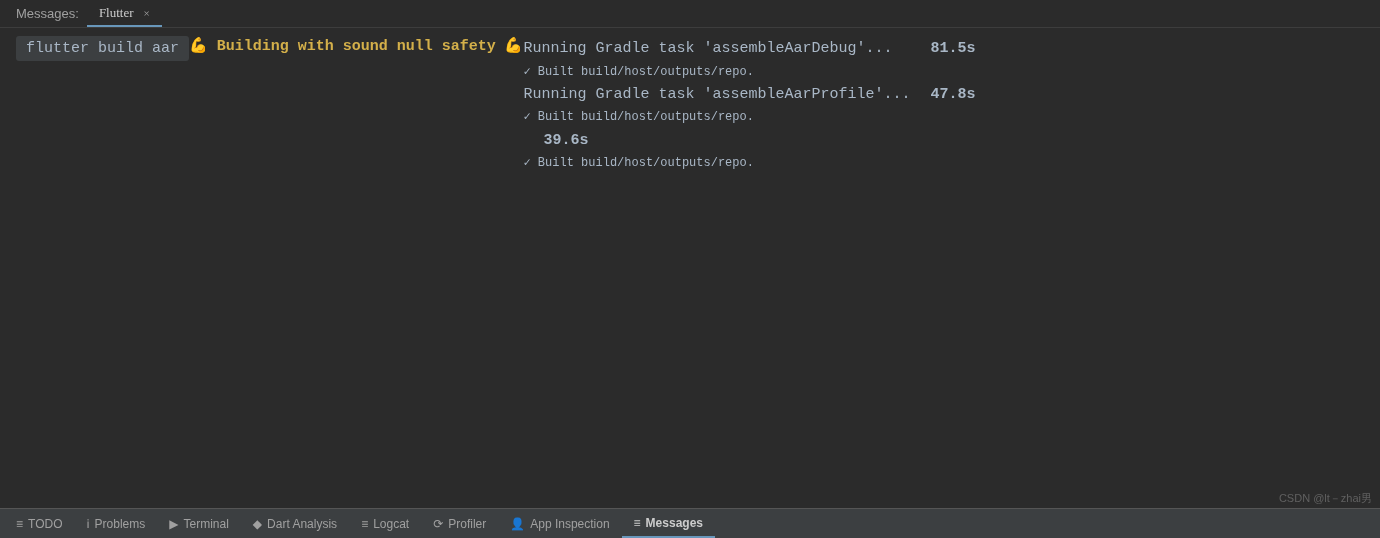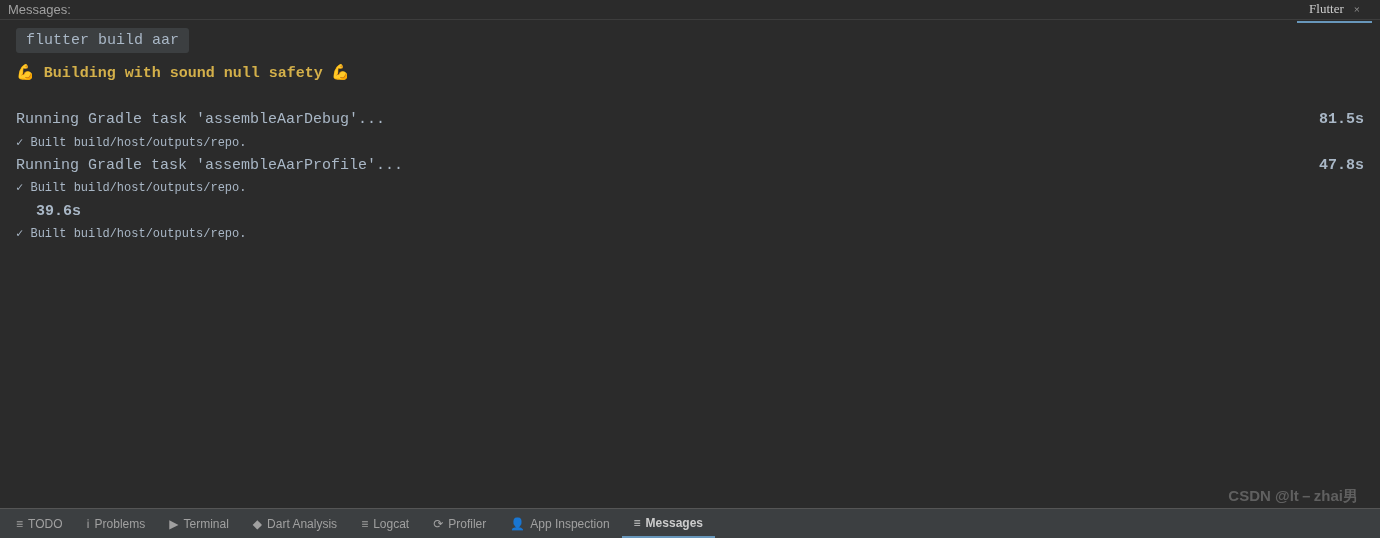--- a/index.html
+++ b/index.html
@@ -16,25 +16,24 @@
       overflow: hidden;
       display: flex;
       flex-direction: column;
     }
 
     
     .tab-bar {
       display: flex;
       align-items: center;
       background-color: #2b2b2b;
-      padding: 0 8px;
+      padding: 0 16px;
       border-bottom: 1px solid #3d3d3d;
-      height: 20px;
+      height: 28px;
       flex-shrink: 0;
-      justify-content: space-between;
     }
 
     .tab-label {
       color: #a0a0a0;
       font-family: Arial, sans-serif;
       font-size: 13px;
       margin-right: 8px;
     }
 
     .tab-item {
@@ -57,21 +56,21 @@
       margin-left: 4px;
     }
 
     
     .terminal-content {
       flex: 1;
       background-color: #2b2b2b;
       padding: 8px 16px;
       overflow: hidden;
       display: flex;
-      flex-direction: column;
+      flex-direction: row;
       gap: 0;
     }
 
     .command-line {
       display: inline-block;
       background-color: #3c3f41;
       color: #a9b7c6;
       font-size: 15px;
       padding: 4px 10px;
       border-radius: 3px;
@@ -141,25 +140,24 @@
       border-bottom: 2px solid #6897bb;
     }
 
     .toolbar-icon {
       font-size: 12px;
     }
 
     .watermark {
       position: absolute;
       bottom: 32px;
-      right: 22px;
+      right: 8px;
       color: #606060;
-      font-size: 15px;
+      font-size: 11px;
       font-family: Arial, sans-serif;
-      font-weight: bold;
     }
   </style>
 </head>
 <body>
 
 <div class="tab-bar">
   <span class="tab-label">Messages:</span>
   <div class="tab-item">
     <span>Flutter</span>
     <span class="tab-close">×</span>

